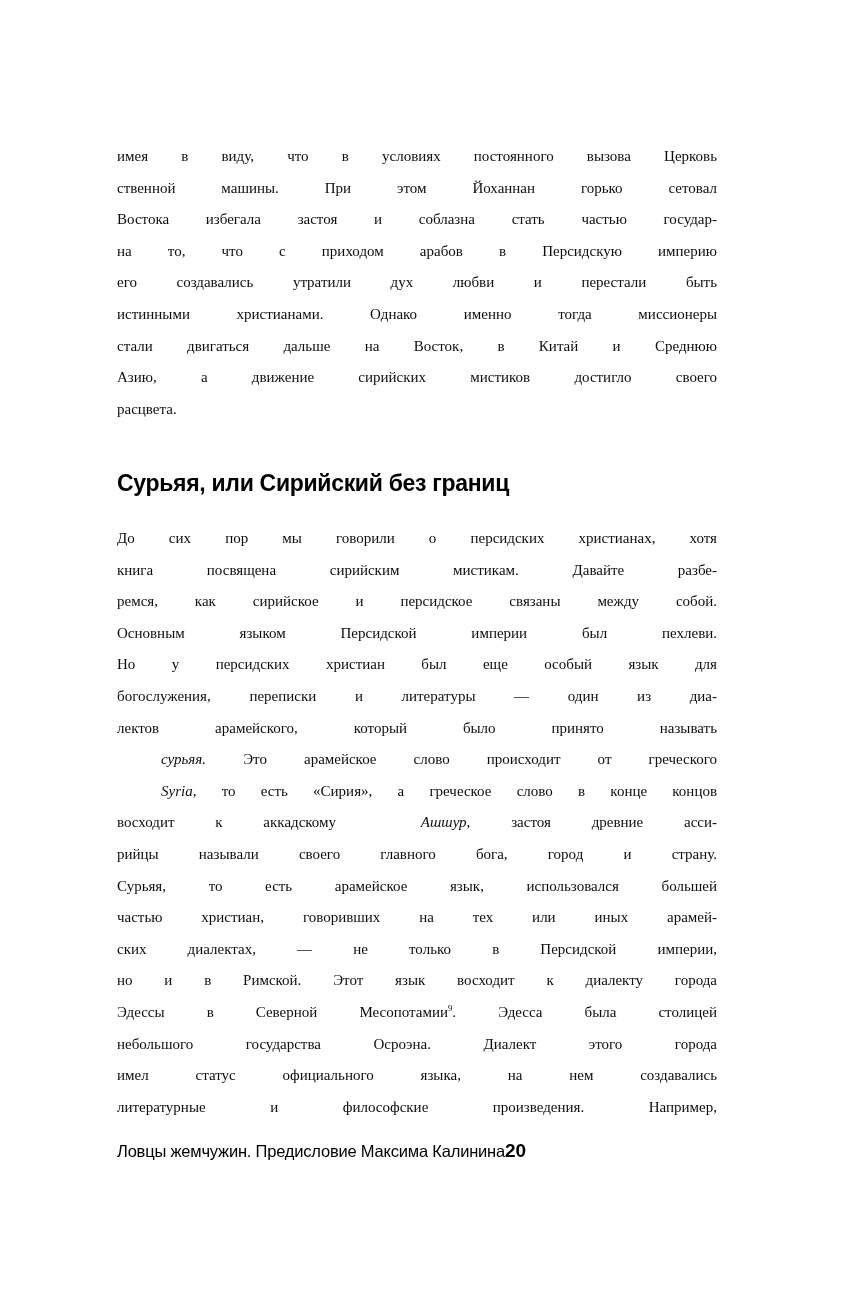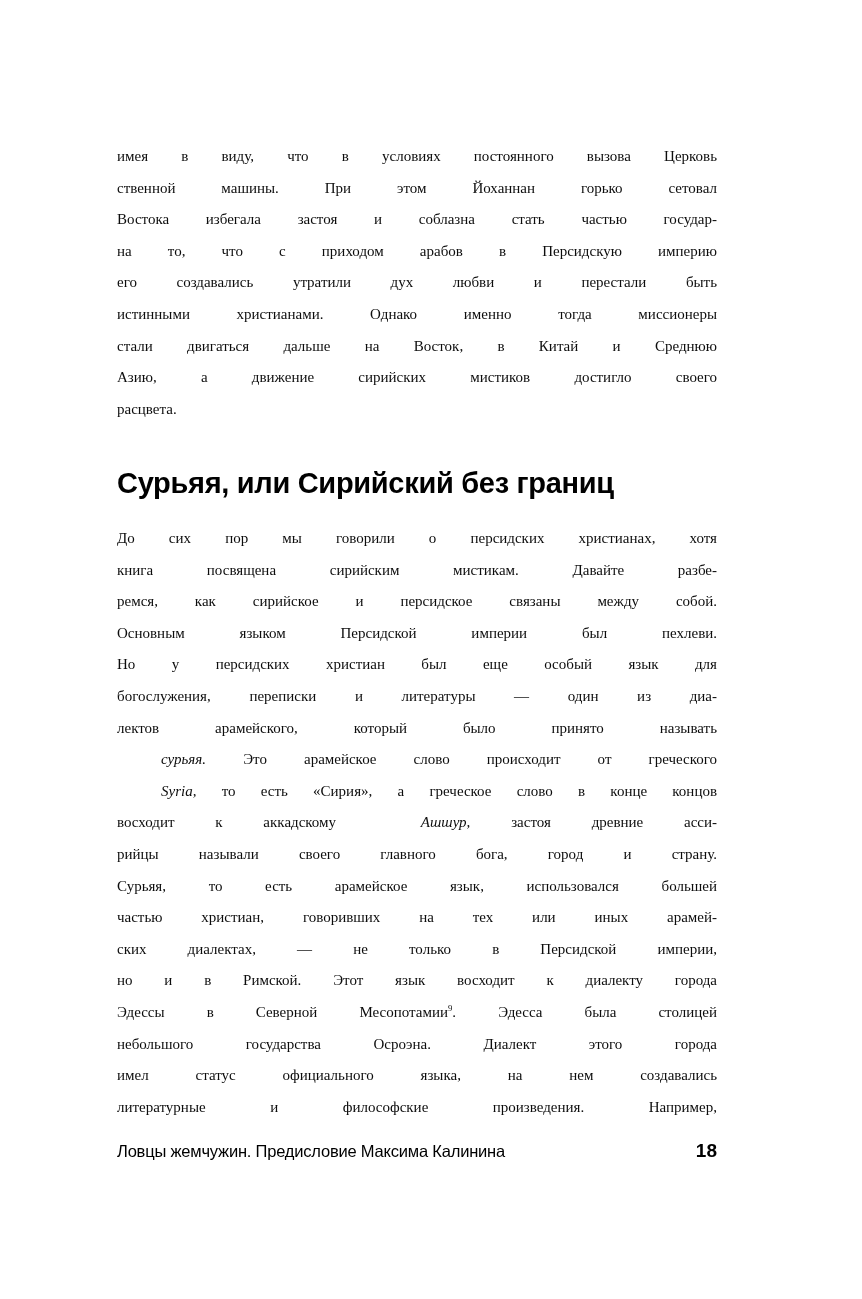--- a/index.html
+++ b/index.html
@@ -35,33 +35,32 @@
   .line span.sup {
     font-size: 0.58em;
     vertical-align: super;
     line-height: 0;
   }
   #para-1 { top: 141px; }
   #heading {
     top: 466px;
     font-family: "Liberation Sans", sans-serif;
     font-weight: 700;
-    font-size: 29px;
+    font-size: 23px;
     line-height: 34px;
     letter-spacing: -0.3px;
     color: #000000;
   }
   #para-2 { top: 523px; }
   #footer {
     position: absolute;
     left: 117px;
     width: 600px;
     top: 1140px;
     display: flex;
-    justify-content: space-between;
     align-items: baseline;
     font-family: "Liberation Sans", sans-serif;
   }
   #footer .running-title {
     font-size: 16.5px;
     letter-spacing: -0.2px;
     color: #000000;
   }
   #footer .page-num {
     font-size: 19px;
@@ -103,14 +102,14 @@
     <div class="line just"><span>ских диалектах, — не только в Персидской империи,</span></div>
     <div class="line just"><span>но и в Римской. Этот язык восходит к диалекту города</span></div>
     <div class="line just"><span>Эдессы в Северной Месопотамии</span><span class="sup">9</span><span>. Эдесса была столицей</span></div>
     <div class="line just"><span>небольшого государства Осроэна. Диалект этого города</span></div>
     <div class="line just"><span>имел статус официального языка, на нем создавались</span></div>
     <div class="line just"><span>литературные и философские произведения. Например,</span></div>
   </div>
 
 <div id="footer">
   <span class="running-title">Ловцы жемчужин. Предисловие Максима Калинина</span>
-  <span class="page-num">18</span>
+  <span class="page-num">20</span>
 </div>
 
 </body></html>

